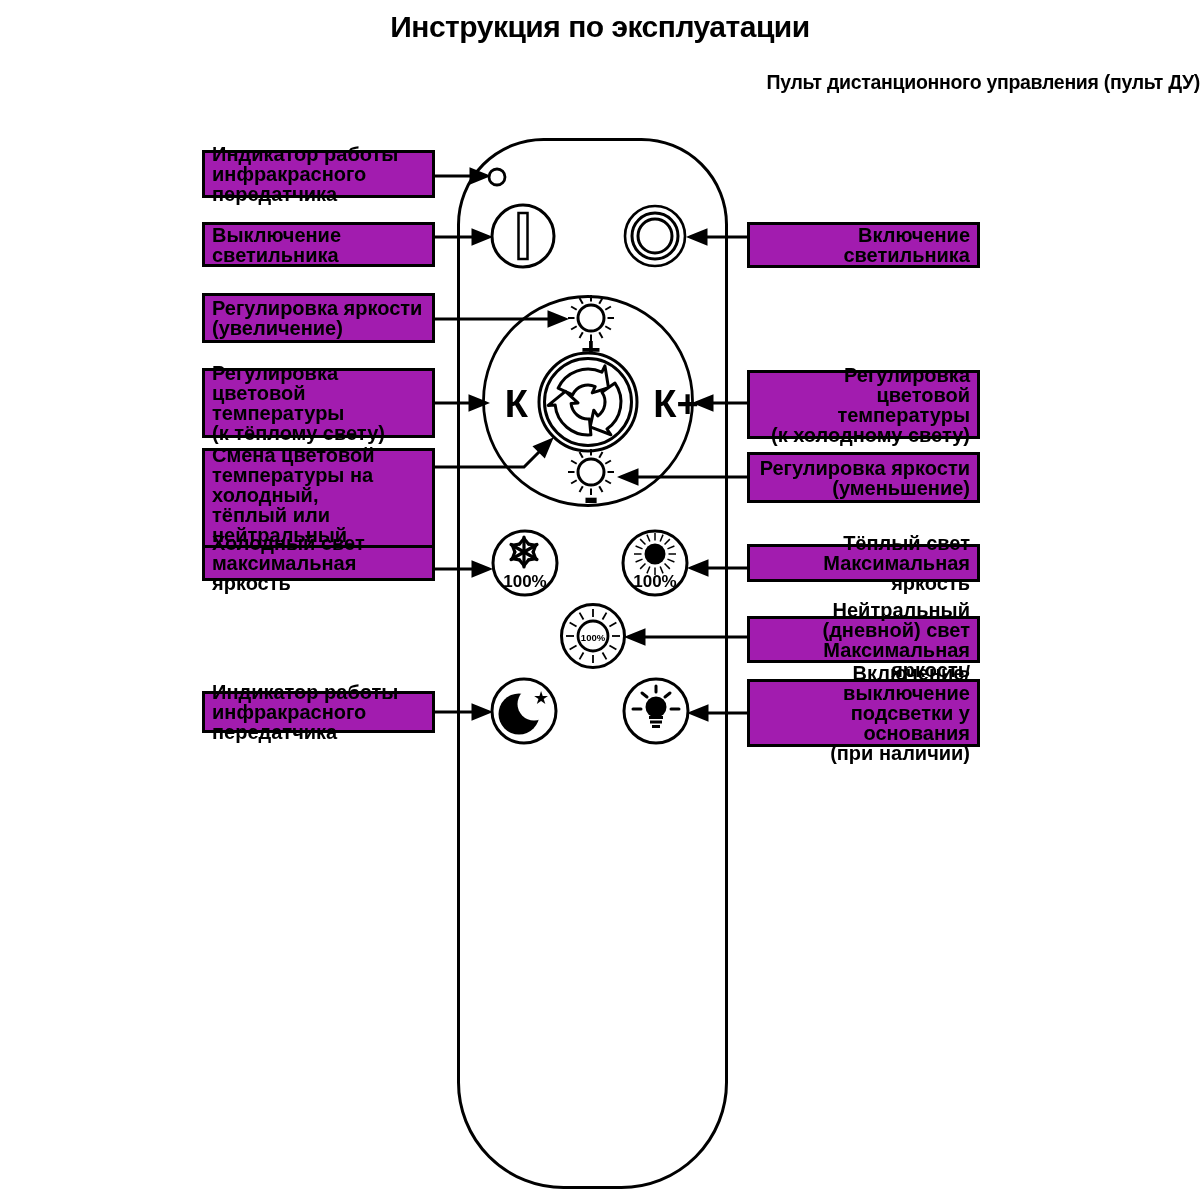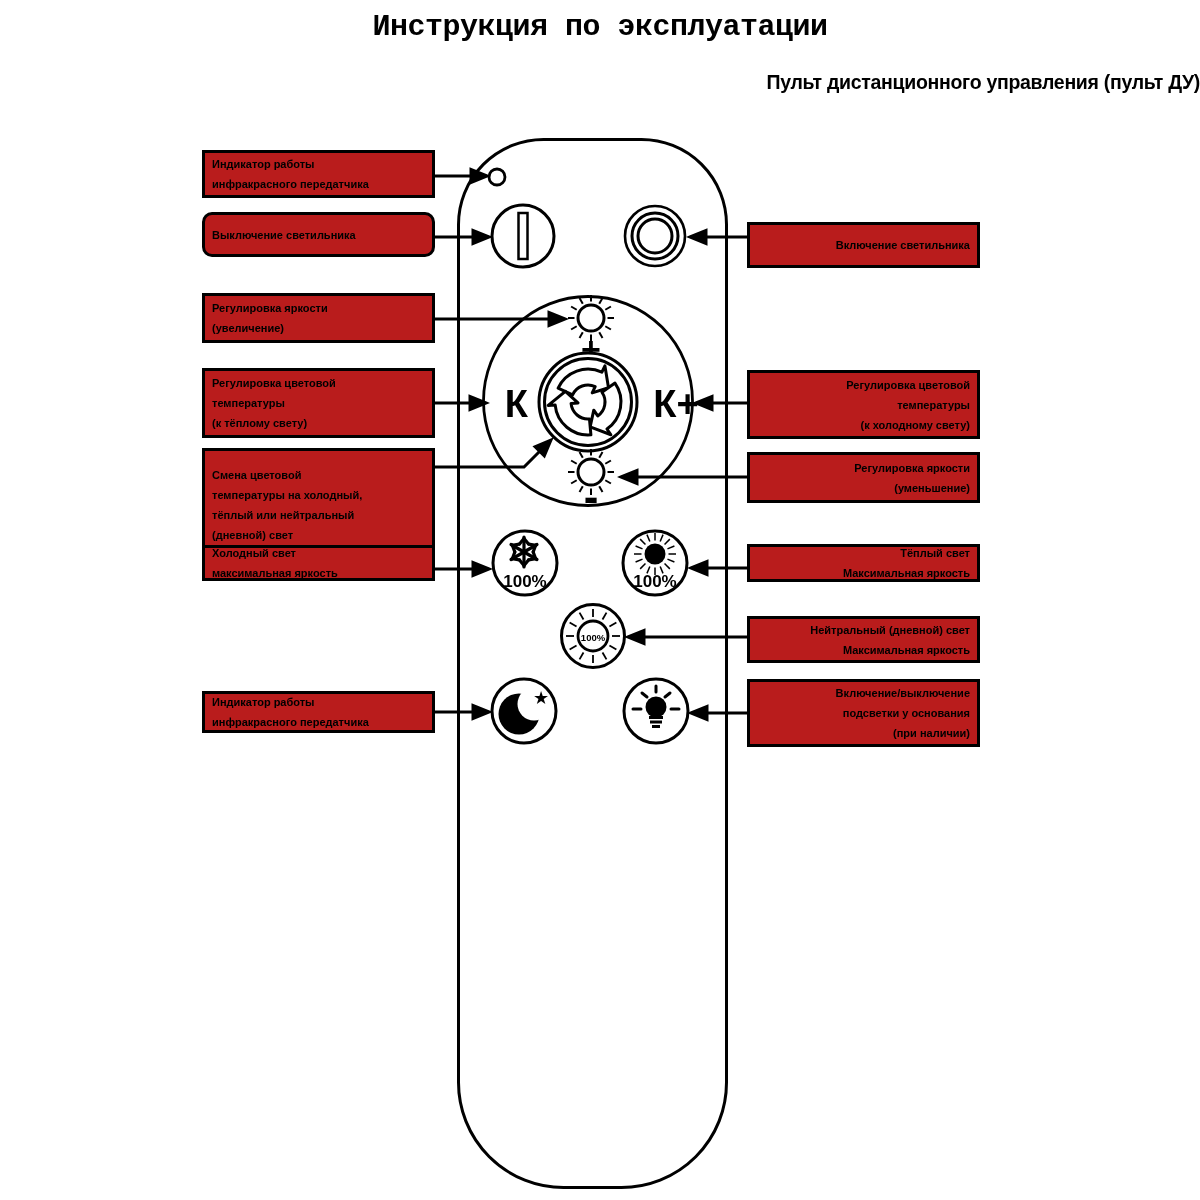--- a/index.html
+++ b/index.html
@@ -3,35 +3,35 @@
 <meta charset="utf-8">
 <style>
   html,body{margin:0;padding:0;}
   body{
     width:1200px;height:1200px;position:relative;background:#ffffff;
     font-family:"Liberation Sans","DejaVu Sans",sans-serif;color:#000;
     overflow:hidden;
   }
   .page-title{
     position:absolute;left:0;top:10px;width:1200px;text-align:center;
-    font-size:30px;font-weight:bold;letter-spacing:-0.5px;font-family:Liberation Mono, monospace;
+    font-size:30px;font-weight:bold;letter-spacing:-0.5px;
   }
   .page-subtitle{
     position:absolute;left:0;top:71px;width:1200px;text-align:right;
     font-size:19.5px;font-weight:bold;letter-spacing:-0.3px;
   }
   .callout{
-    position:absolute;box-sizing:border-box;border:3px solid #000;background:#b91c1c;
-    display:flex;align-items:center;font-size:11px;font-weight:bold;line-height:20px;
+    position:absolute;box-sizing:border-box;border:3px solid #000;background:#a21caf;
+    display:flex;align-items:center;font-size:20px;font-weight:bold;line-height:20px;
     white-space:pre-line;padding:0 7px;z-index:2;
   }
   .callout.left{left:202px;width:233px;text-align:left;justify-content:flex-start;}
   .callout.right{left:747px;width:233px;text-align:right;justify-content:flex-end;}
   #L1{top:150px;height:48px;}
-  #L2{top:212px;height:45px;border-radius:10px;}
+  #L2{top:222px;height:45px;}
   #L3{top:293px;height:50px;}
   #L4{top:368px;height:70px;}
   #L5{top:448px;height:113px;}
   #L6{top:545px;height:36px;}
   #L7{top:691px;height:42px;}
   #R1{top:222px;height:46px;}
   #R2{top:370px;height:69px;}
   #R3{top:452px;height:51px;}
   #R4{top:544px;height:38px;}
   #R5{top:616px;height:47px;}

